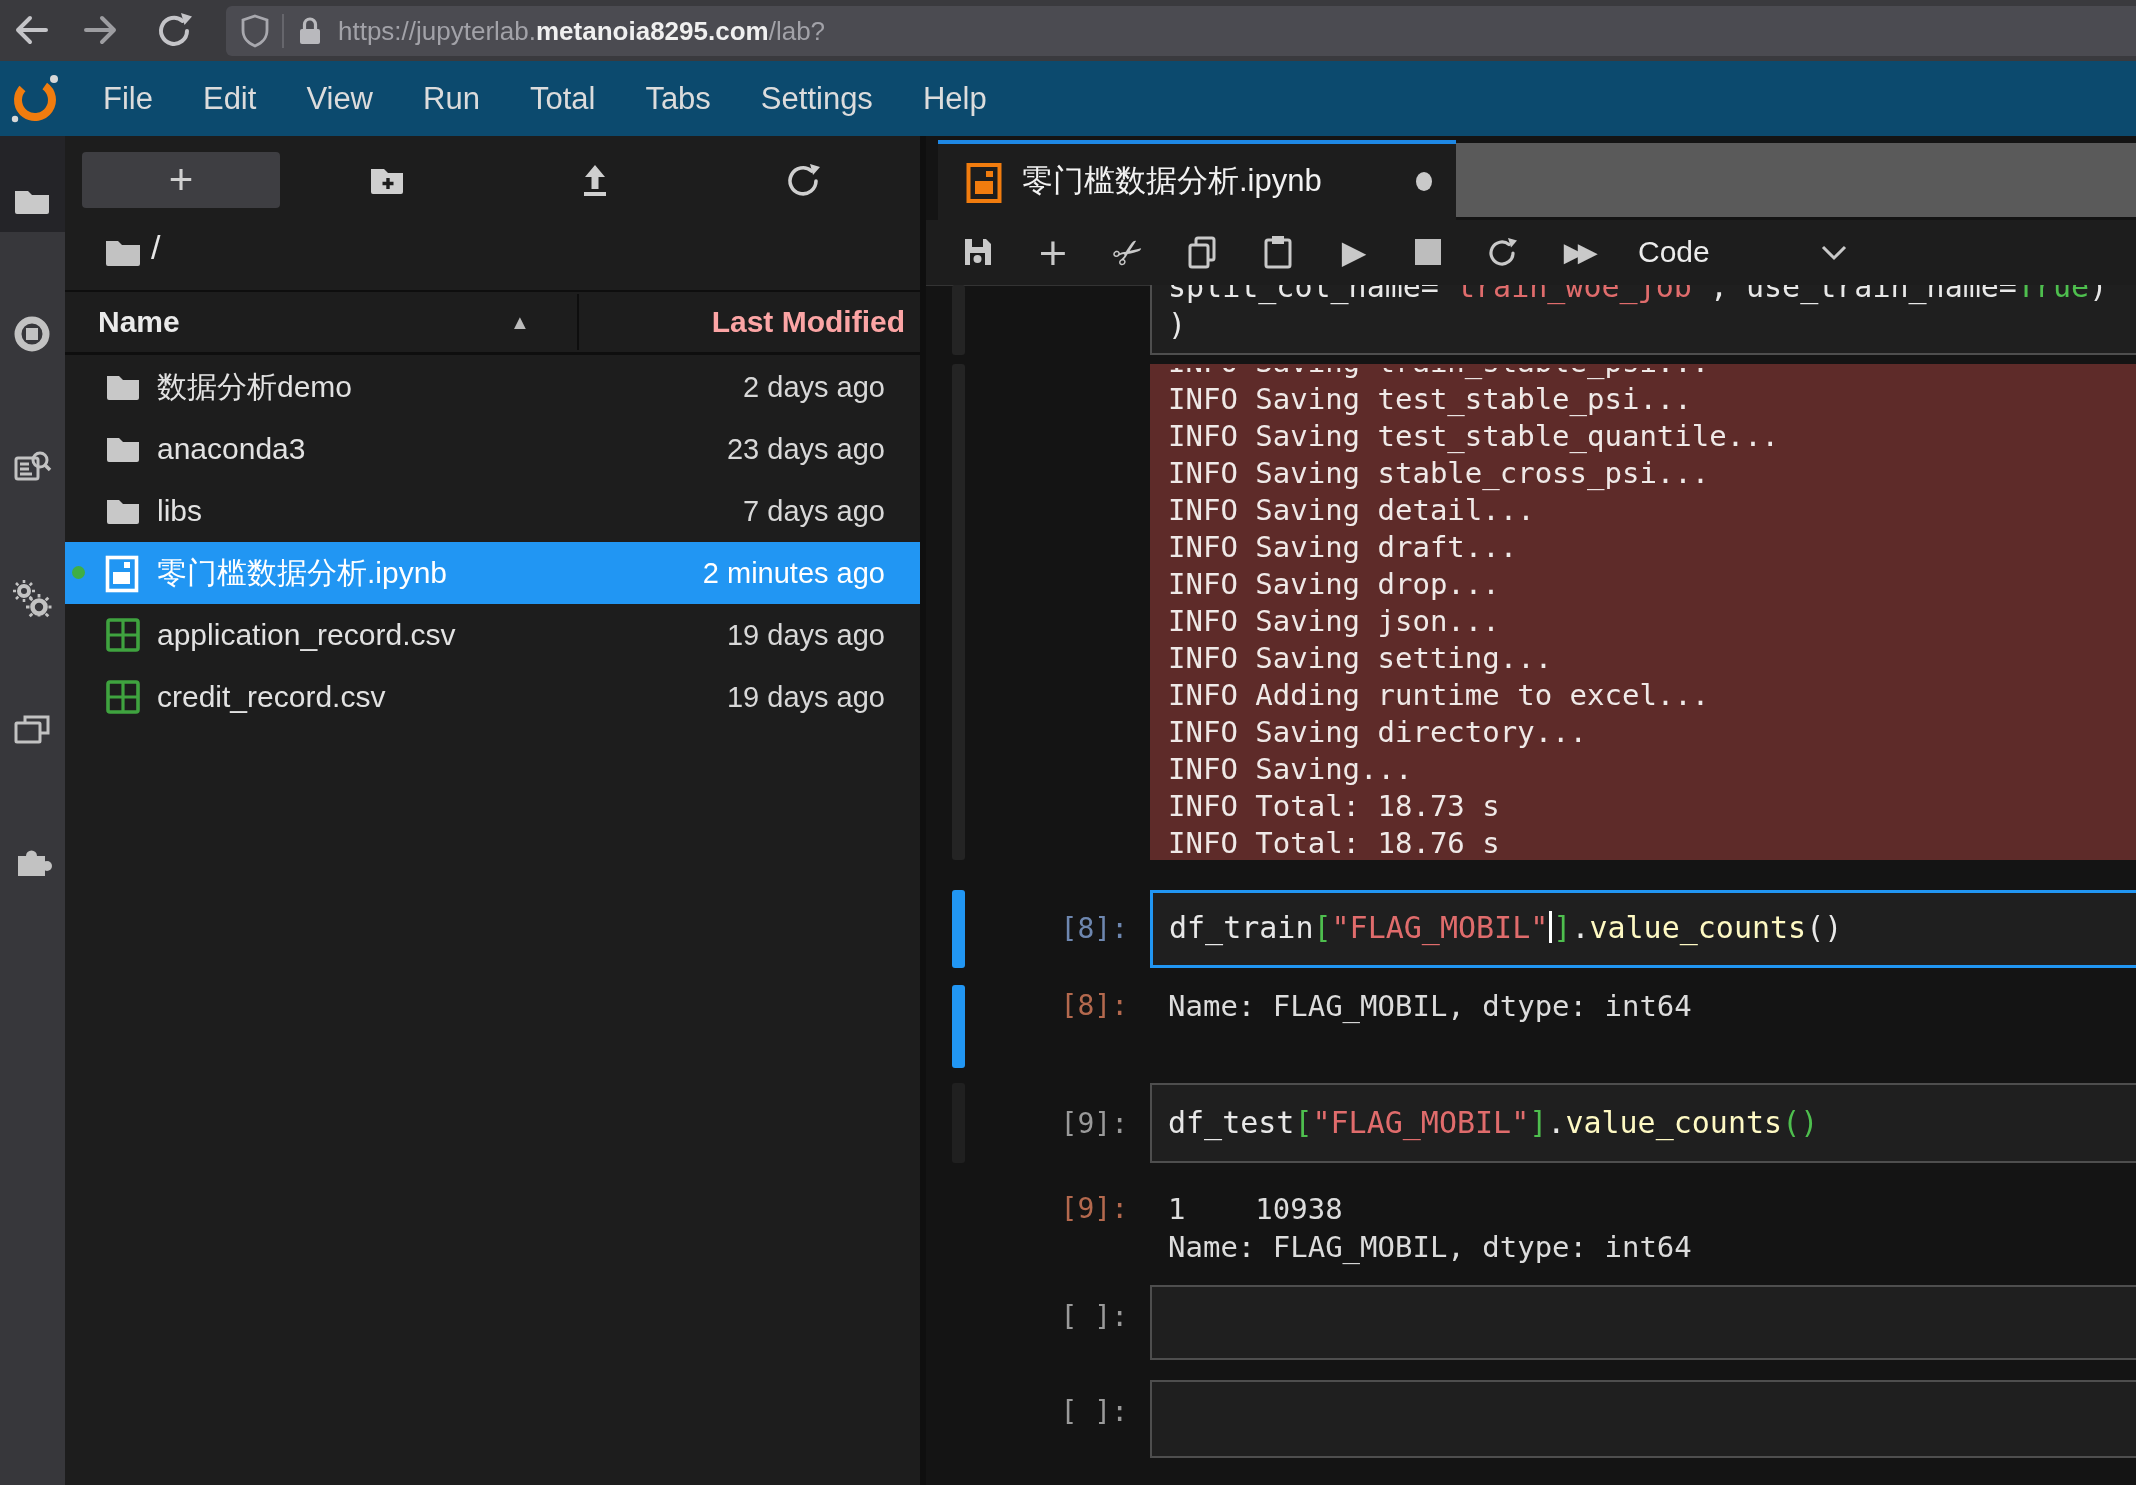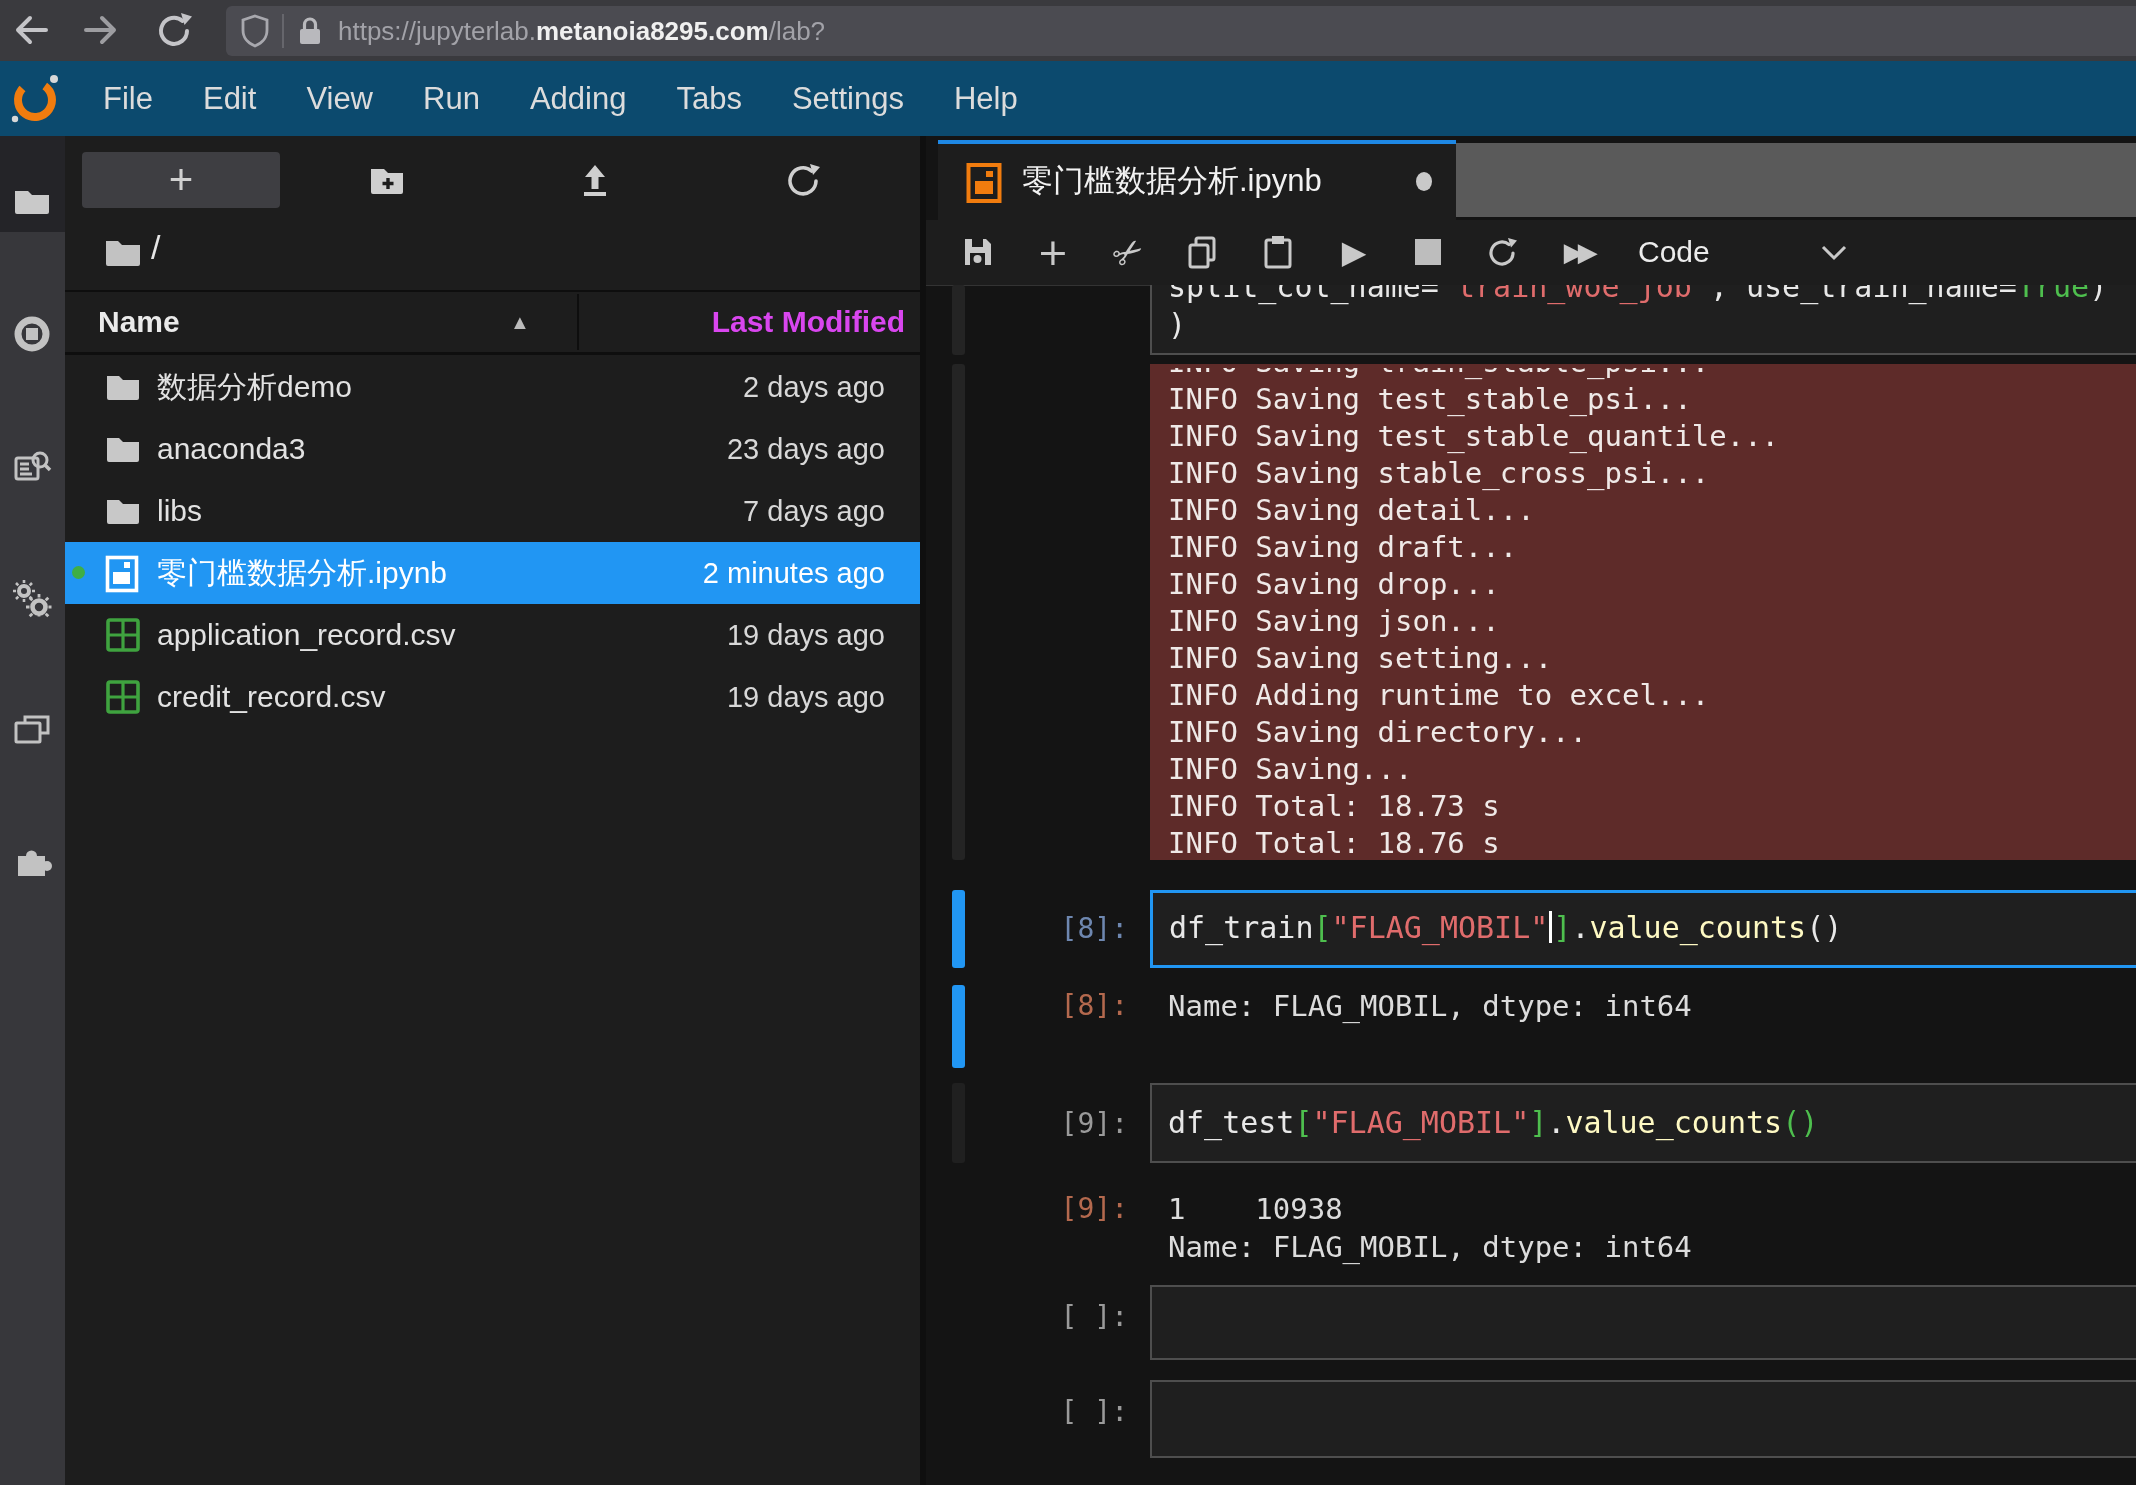--- a/index.html
+++ b/index.html
@@ -31,21 +31,21 @@
   .fb-newlauncher{position:absolute;left:17px;top:16px;width:198px;height:56px;background:#3e3e42;border-radius:4px;
       display:flex;align-items:center;justify-content:center;font-size:42px;color:#d0d0d0;}
   .fb-btn{position:absolute;top:22px;width:44px;height:44px;display:flex;align-items:center;justify-content:center;}
   .fb-crumb-folder{position:absolute;left:40px;top:101px;}
   .fb-crumb-sep{position:absolute;left:86px;top:92px;font-size:34px;color:#e6e6e6;}
   .fb-div1{position:absolute;left:0;top:154px;right:0;height:2px;background:#0e0e0e;}
   .fb-header{position:absolute;left:0;top:156px;right:0;height:72px;}
   .fb-h-name{position:absolute;left:33px;line-height:60px;font-size:30px;font-weight:bold;color:#eaeaea;}
   .fb-h-sort{position:absolute;left:445px;line-height:60px;font-size:20px;color:#bcbcbc;}
   .fb-h-coldiv{position:absolute;left:512px;top:2px;width:2px;height:56px;background:#0e0e0e;}
-  .fb-h-mod{position:absolute;right:15px;line-height:60px;font-size:30px;font-weight:bold;color:#d946ef;}
+  .fb-h-mod{position:absolute;right:15px;line-height:60px;font-size:30px;font-weight:bold;color:#fca5a5;}
   .fb-hline{position:absolute;left:0;top:216px;right:0;height:3px;background:#0e0e0e;}
   .fb-rows{position:absolute;left:0;top:220px;right:0;}
   .file-row{position:relative;height:62px;}
   .file-row.selected{background:#2196f3;}
   .fr-icon{position:absolute;left:40px;top:13px;width:36px;height:36px;}
   .fr-name{position:absolute;left:92px;line-height:62px;font-size:30px;color:#e2e2e2;white-space:nowrap;}
   .file-row.selected .fr-name,.file-row.selected .fr-date{color:#ffffff;}
   .fr-date{position:absolute;right:35px;line-height:62px;font-size:29px;color:#d8d8d8;}
   .fr-dot{position:absolute;left:7px;top:24px;width:13px;height:13px;border-radius:50%;background:#3fae46;}
 
@@ -133,21 +133,21 @@
         <circle cx="29" cy="31" r="17" stroke="#f17c0e" stroke-width="8" fill="none" stroke-dasharray="82 26" transform="rotate(-55 29 31)"></circle>
         <circle cx="48" cy="10" r="4" fill="#d8d8d8"></circle>
           <circle cx="9" cy="50" r="3.2" fill="#d8d8d8"></circle>
       </svg>
     </span>
     <div class="menu-items">
         <div class="menu-item">File</div>
         <div class="menu-item">Edit</div>
         <div class="menu-item">View</div>
         <div class="menu-item">Run</div>
-        <div class="menu-item">Adding</div>
+        <div class="menu-item">Total</div>
         <div class="menu-item">Tabs</div>
         <div class="menu-item">Settings</div>
         <div class="menu-item">Help</div>
       </div>
   </div>
 
   <div class="activity-bar">
     <div class="ab-active"></div>
     <div class="ab-icon" style="top:46px">
       <svg width="40" height="40" viewBox="0 0 40 40">

